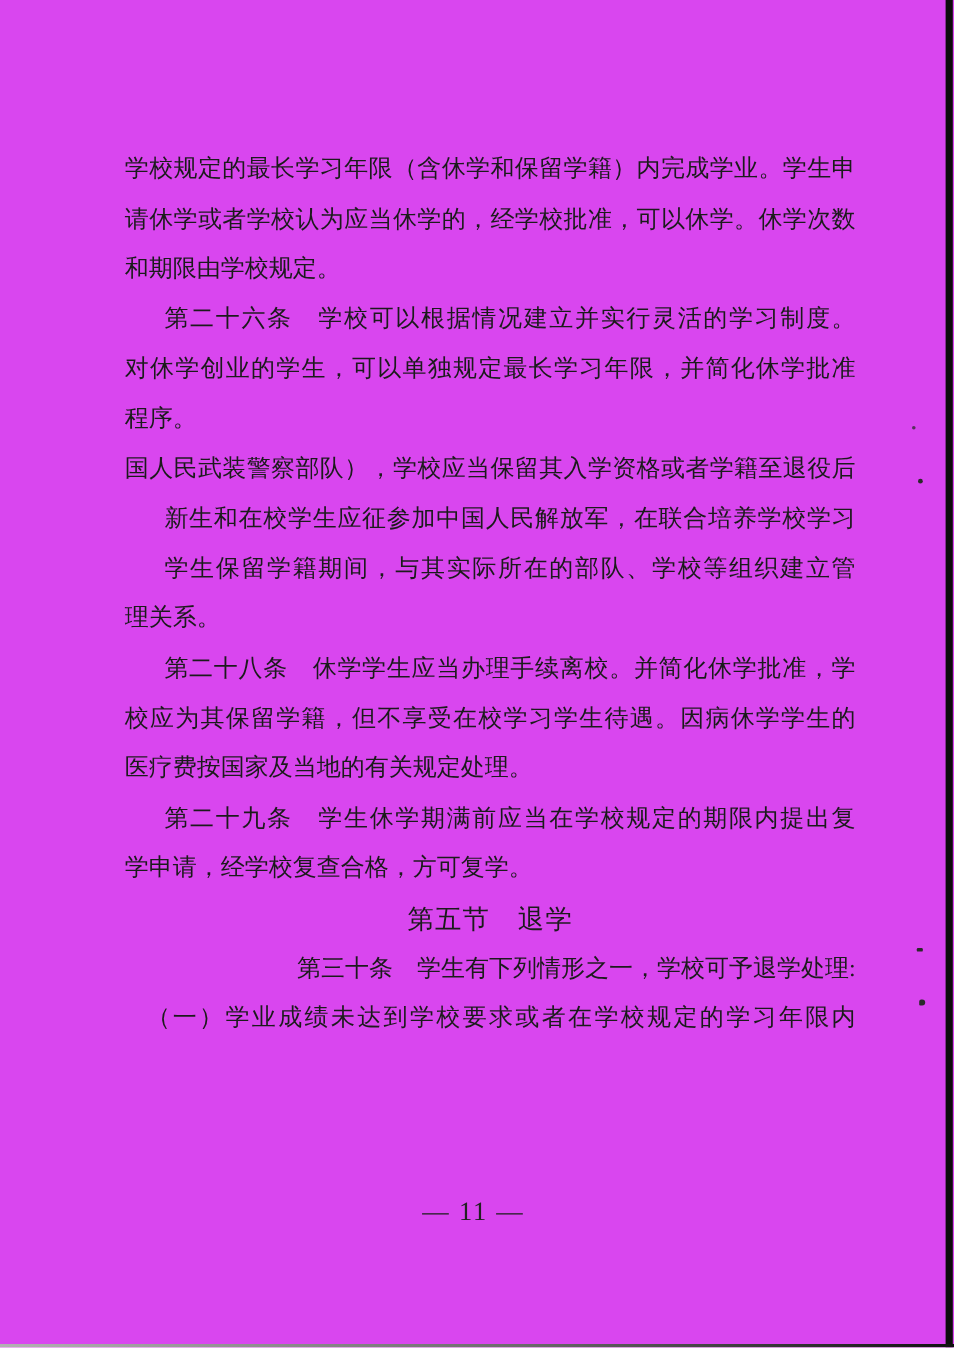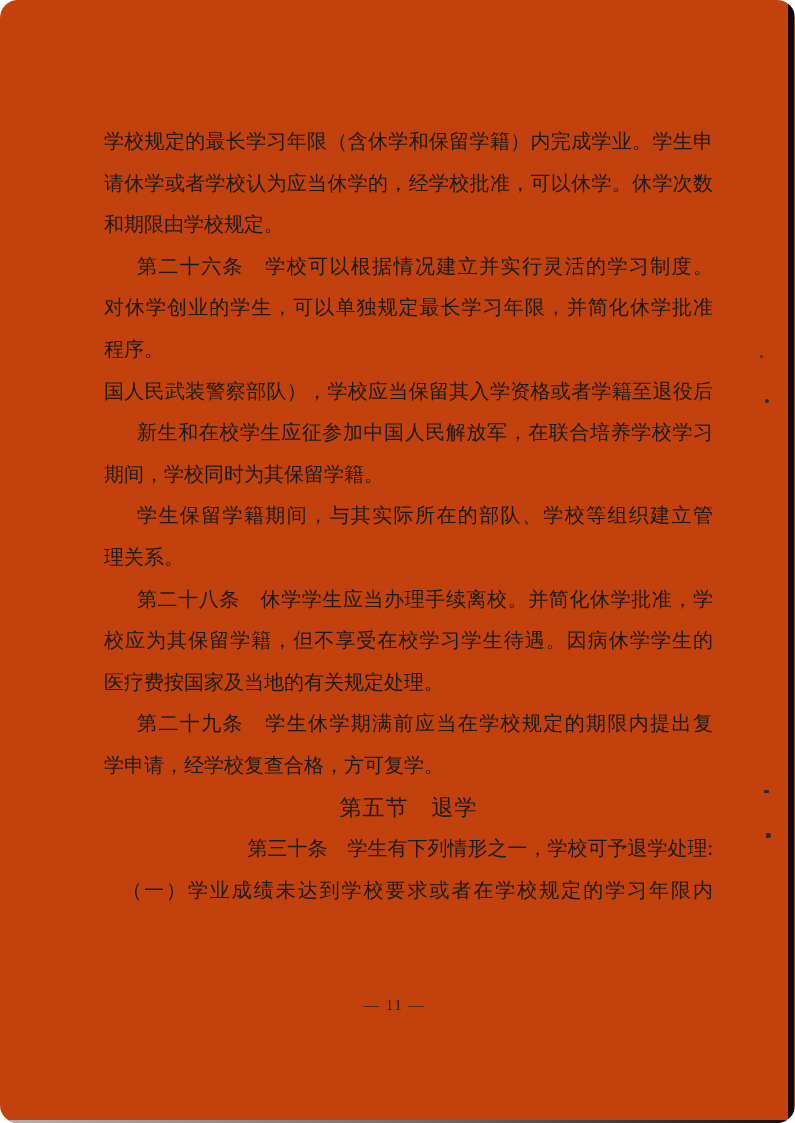--- a/index.html
+++ b/index.html
@@ -1,24 +1,23 @@
 <!DOCTYPE html>
 <html><head>
 <meta charset="utf-8">
 <style>
   html, body { margin: 0; padding: 0; background: #ffffff; }
   .page {
     position: relative;
     width: 795px;
     height: 1123px;
-    background: #c2410c;
+    background: #d946ef;
     overflow: hidden;
     font-family: "Liberation Serif", "DejaVu Serif", serif;
     color: #1b1b1b;
-    border-radius: 18px;
   }
   .textblock {
     position: absolute;
     left: 104px;
     top: 121px;
     width: 609px;
     font-size: 20px;
     line-height: 41.6px;
   }
   .line { text-align: left; white-space: normal; }
@@ -31,21 +30,21 @@
     font-weight: normal;
     font-size: 22px;
     letter-spacing: 1px;
   }
   .footer {
     position: absolute;
     top: 997px;
     left: 0;
     width: 789px;
     text-align: center;
-    font-size: 15px;
+    font-size: 22px;
     letter-spacing: 1.5px;
     color: #222;
   }
   .scan-border-right {
     position: absolute;
     top: 0; right: 1px;
     width: 6px; height: 100%;
     background: #0d0d0d;
   }
   .scan-border-bottom {
@@ -67,21 +66,20 @@
 
   <div class="textblock">
     <div class="line j">学校规定的最长学习年限（含休学和保留学籍）内完成学业。学生申</div>
     <div class="line j">请休学或者学校认为应当休学的，经学校批准，可以休学。休学次数</div>
     <div class="line">和期限由学校规定。</div>
     <div class="line j indent">第二十六条　学校可以根据情况建立并实行灵活的学习制度。</div>
     <div class="line j">对休学创业的学生，可以单独规定最长学习年限，并简化休学批准</div>
     <div class="line">程序。</div>
     <div class="line j">国人民武装警察部队），学校应当保留其入学资格或者学籍至退役后</div>
     <div class="line j indent">新生和在校学生应征参加中国人民解放军，在联合培养学校学习</div>
-    <div class="line">期间，学校同时为其保留学籍。</div>
     <div class="line j indent">学生保留学籍期间，与其实际所在的部队、学校等组织建立管</div>
     <div class="line">理关系。</div>
     <div class="line j indent">第二十八条　休学学生应当办理手续离校。并简化休学批准，学</div>
     <div class="line j">校应为其保留学籍，但不享受在校学习学生待遇。因病休学学生的</div>
     <div class="line">医疗费按国家及当地的有关规定处理。</div>
     <div class="line j indent">第二十九条　学生休学期满前应当在学校规定的期限内提出复</div>
     <div class="line">学申请，经学校复查合格，方可复学。</div>
     <div class="line heading">第五节　退学</div>
     <div class="line indent">第三十条　学生有下列情形之一，学校可予退学处理:</div>
     <div class="line j indent-paren">（一）学业成绩未达到学校要求或者在学校规定的学习年限内</div>

